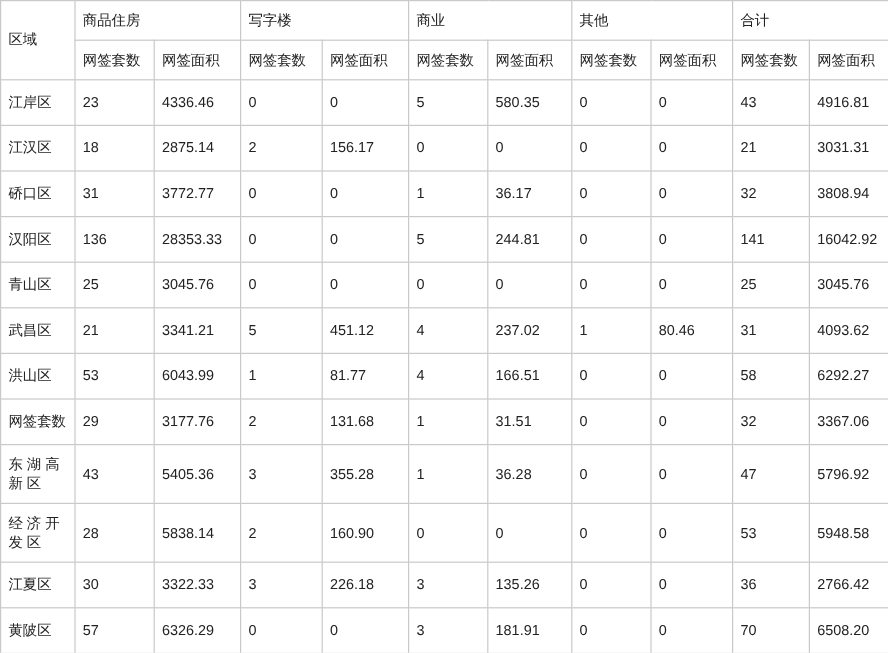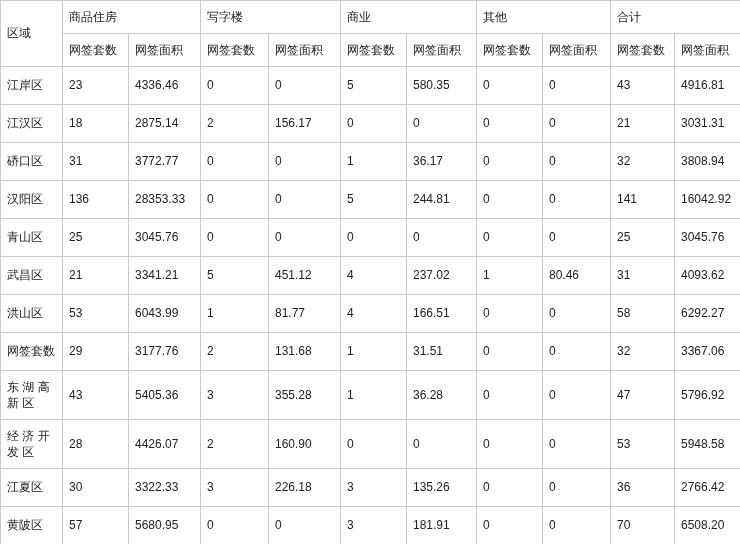--- a/index.html
+++ b/index.html
@@ -216,21 +216,21 @@
         <td>1</td>
         <td>36.28</td>
         <td>0</td>
         <td>0</td>
         <td>47</td>
         <td>5796.92</td>
       </tr>
       <tr class="body-row tall">
         <td class="region-cell">经 济 开 发 区</td>
         <td>28</td>
-        <td>4426.07</td>
+        <td>5838.14</td>
         <td>2</td>
         <td>160.90</td>
         <td>0</td>
         <td>0</td>
         <td>0</td>
         <td>0</td>
         <td>53</td>
         <td>5948.58</td>
       </tr>
       <tr class="body-row">
@@ -242,21 +242,21 @@
         <td>3</td>
         <td>135.26</td>
         <td>0</td>
         <td>0</td>
         <td>36</td>
         <td>2766.42</td>
       </tr>
       <tr class="body-row">
         <td class="region-cell">黄陂区</td>
         <td>57</td>
-        <td>5680.95</td>
+        <td>6326.29</td>
         <td>0</td>
         <td>0</td>
         <td>3</td>
         <td>181.91</td>
         <td>0</td>
         <td>0</td>
         <td>70</td>
         <td>6508.20</td>
       </tr>
 

